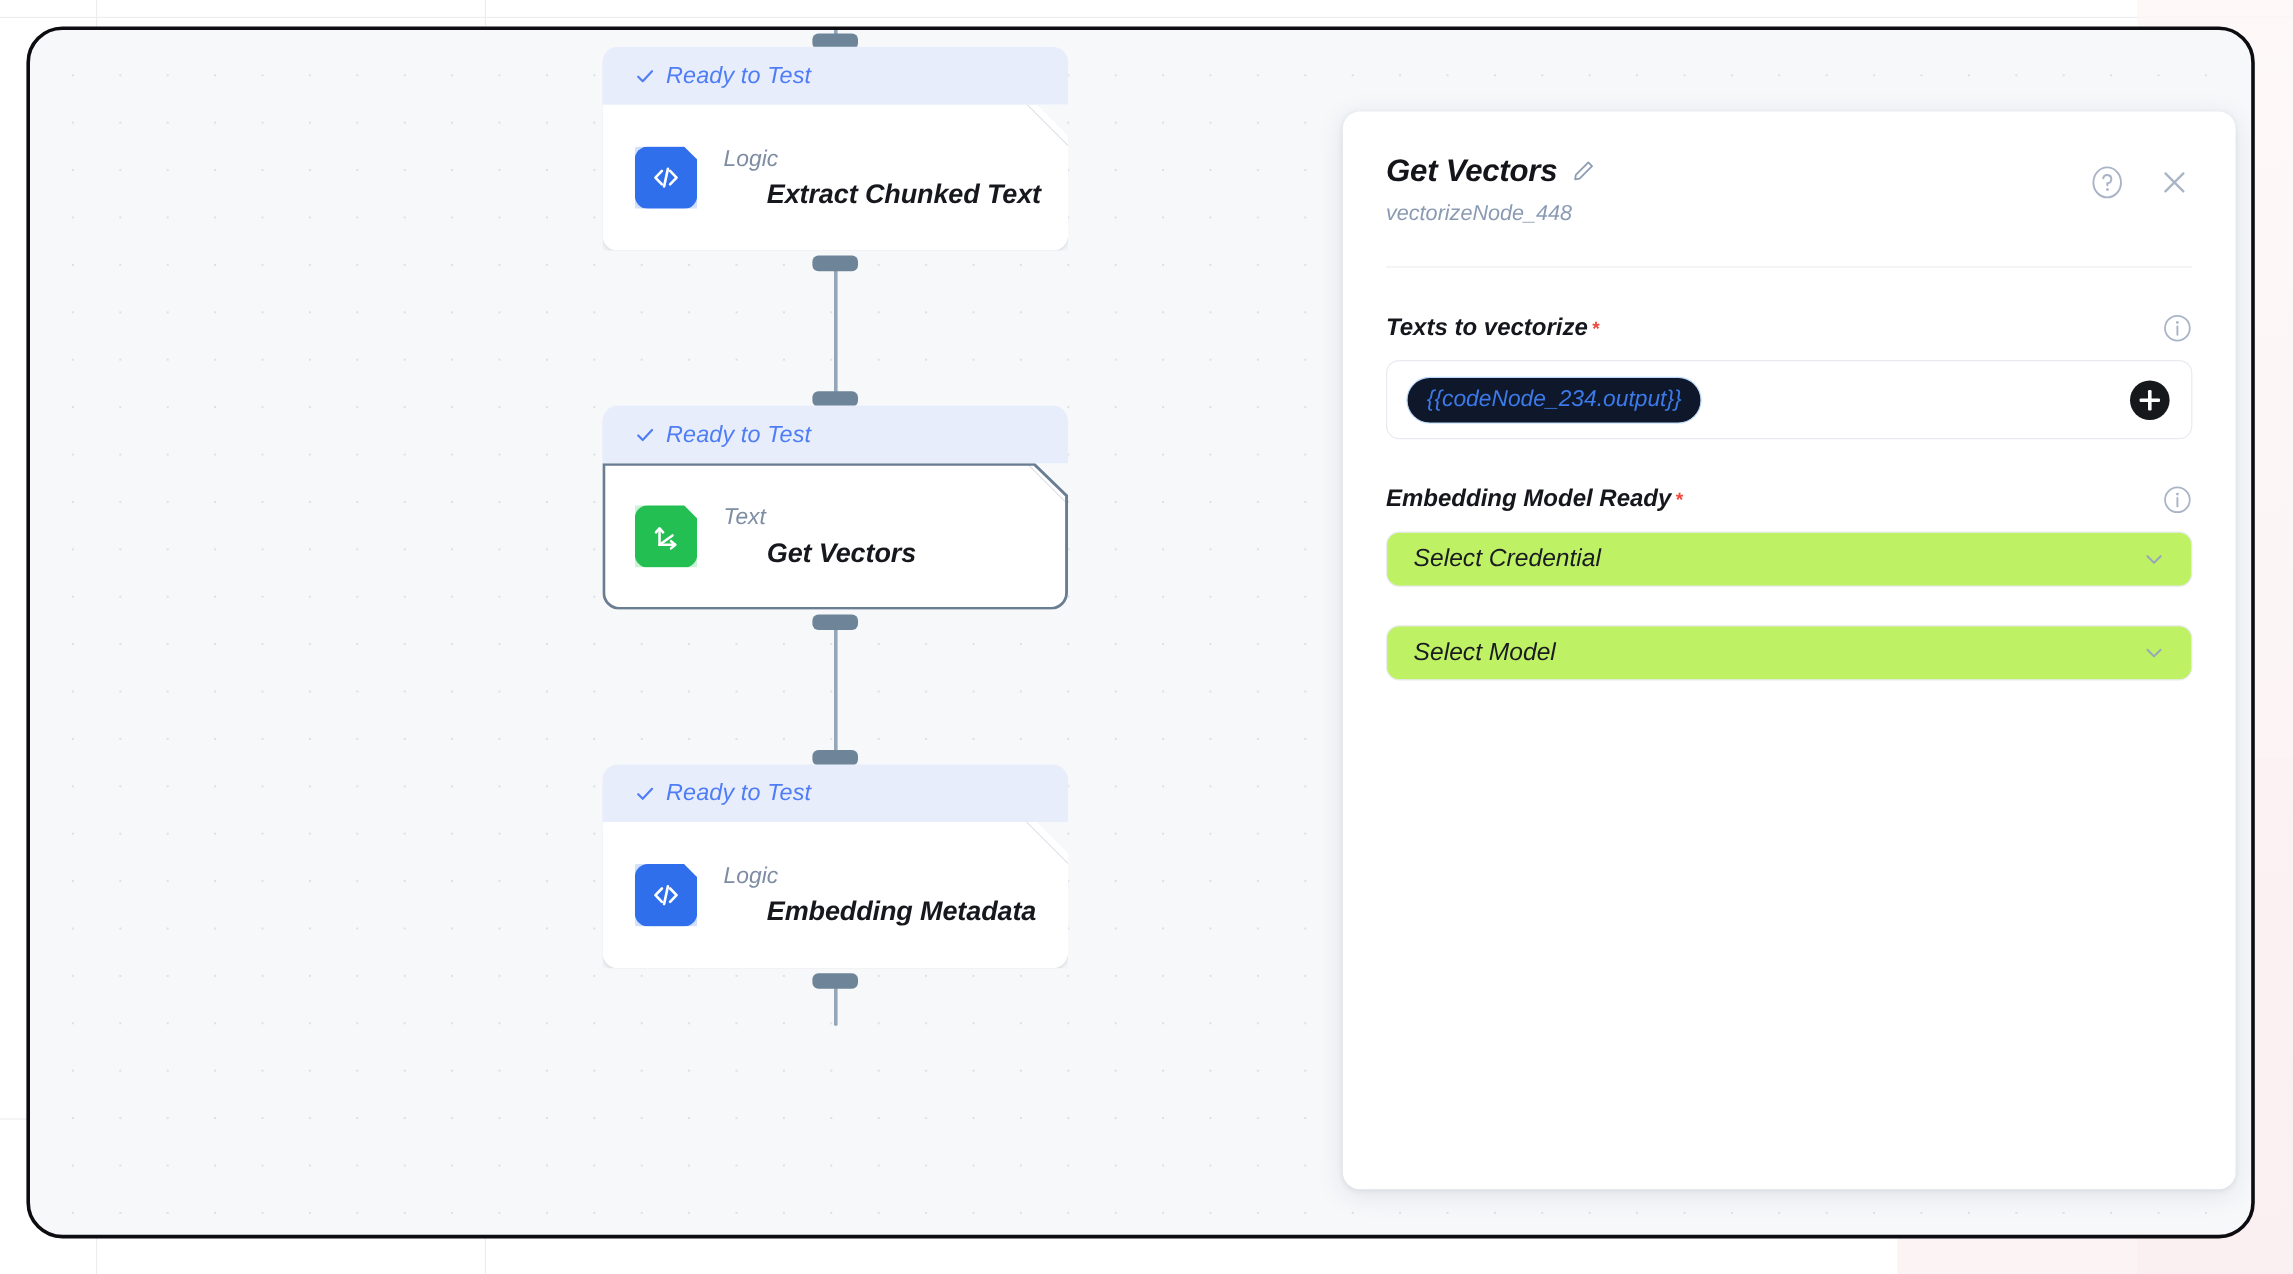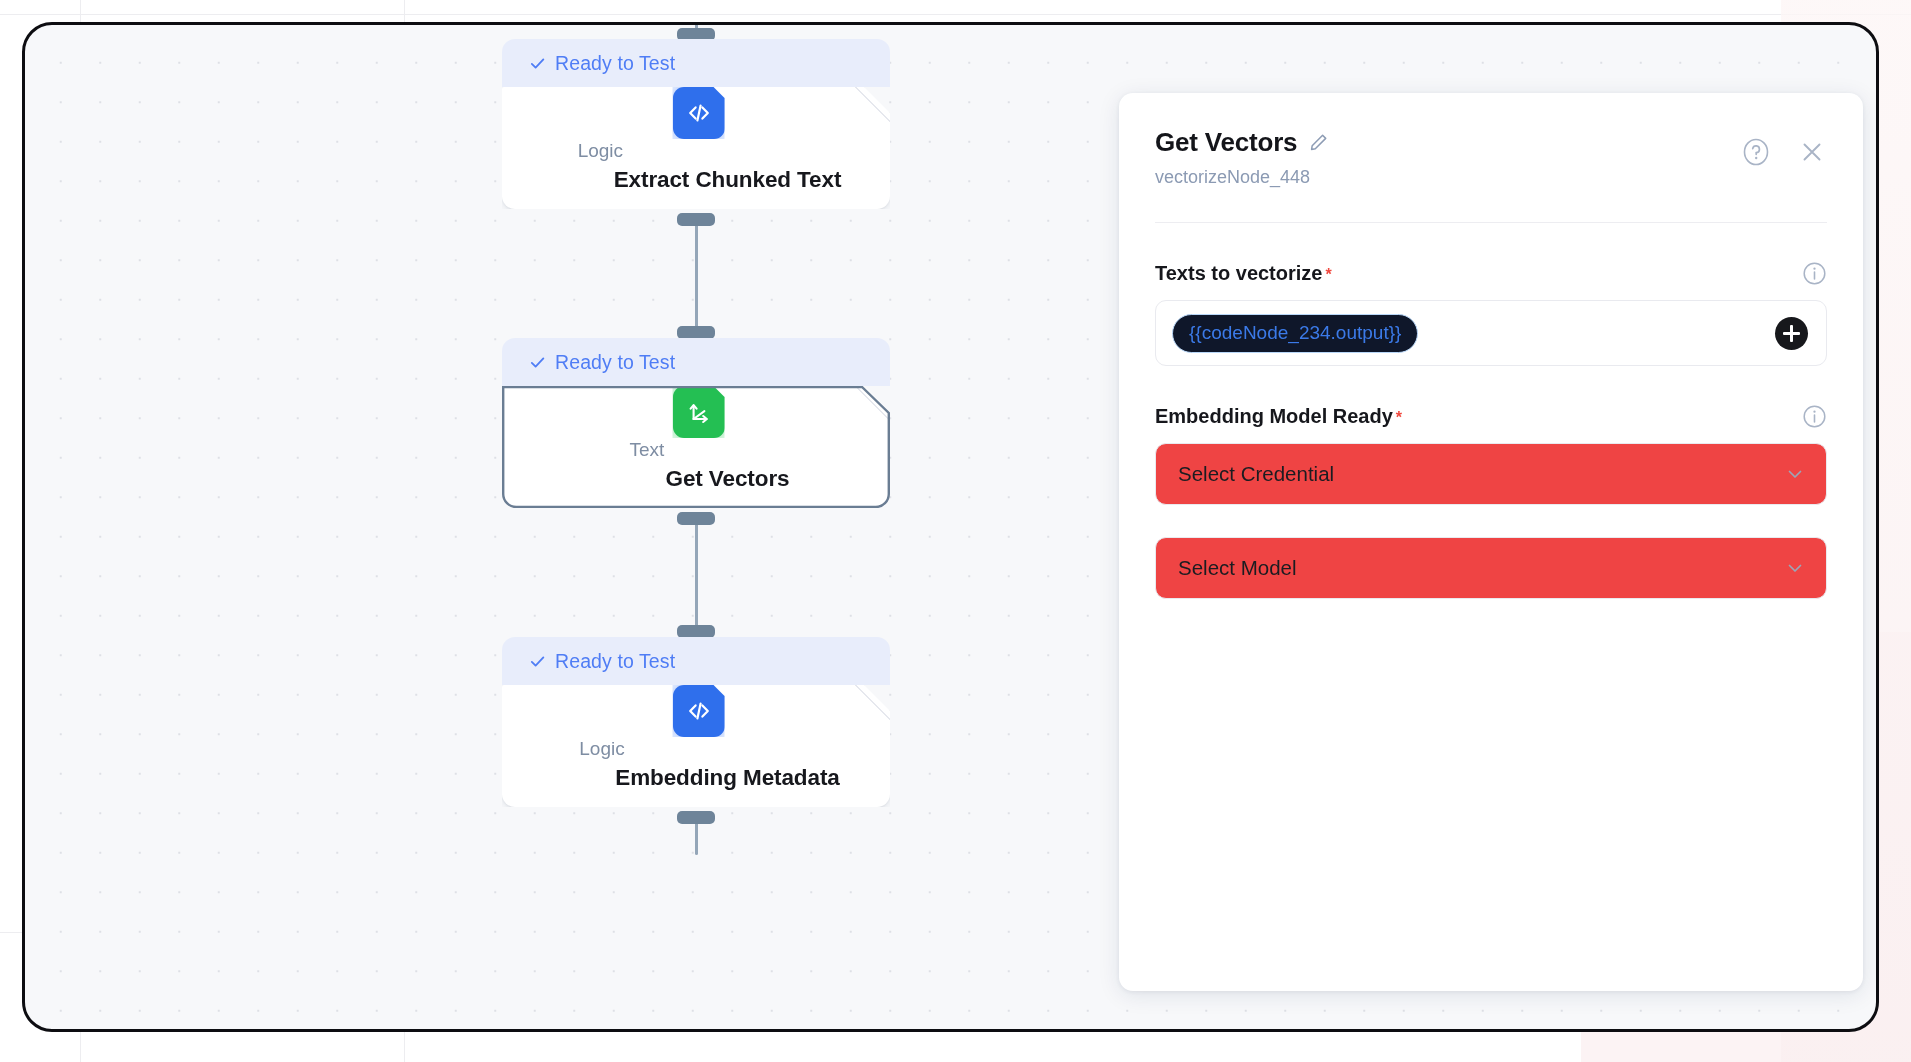--- a/index.html
+++ b/index.html
@@ -58,20 +58,21 @@
     position: absolute;
     left: 22px;
     top: 22px;
     width: 1857px;
     height: 1010px;
     background: #f7f8fa;
     border: 3px solid #0d0d11;
     border-radius: 30px;
     overflow: hidden;
     box-sizing: border-box;
+    font-style: italic;
   }
 
   
   #dot-grid {
     position: absolute;
     inset: 0;
     background-image: radial-gradient(circle, #c9ccd4 1.1px, transparent 1.2px);
     background-size: 39.5px 39.5px;
     background-position: 16px 18px;
     opacity: .55;
@@ -127,21 +128,20 @@
     height: 122px;
     background: #ffffff;
     box-sizing: border-box;
     display: flex;
     align-items: center;
     padding-left: 27px;
     border-radius: 2px 2px 13px 13px;
     
     clip-path: polygon(0 0, calc(100% - 26px) 0, 100% 26px, 100% 100%, 0 100%);
     box-shadow: 0 2px 7px rgba(24,39,75,.09), 0 1px 2px rgba(24,39,75,.06);
-    flex-direction: column;
   }
   .node-body::after {
     
     content: "";
     position: absolute;
     top: -1px;
     right: -2px;
     width: 38px;
     height: 38px;
     background: linear-gradient(45deg, transparent 49.4%, #e6e8ee 49.4%, #e6e8ee 52%, transparent 52%);
@@ -289,28 +289,28 @@
     content: "";
     position: absolute;
     background: #fff;
     border-radius: 1px;
   }
   .add-btn::before { left: 8px; right: 8px; top: 15px; height: 3px; }
   .add-btn::after { top: 8px; bottom: 8px; left: 15px; width: 3px; }
 
   .select-box {
     margin-top: 14px;
-    height: 62px;
+    height: 46px;
     border: 1.5px solid #e9eaef;
     border-radius: 11px;
     display: flex;
     align-items: center;
     padding: 0 20px 0 22px;
     box-sizing: border-box;
-    background: #ef4444;
+    background: #bef264;
     cursor: pointer;
   }
   .select-value {
     font-size: 20.5px;
     color: #1b1c21;
     flex: 1;
     font-weight: 400;
   }
   .chev { display: block; flex: 0 0 auto; }
   .select-box.second { margin-top: 32px; }

